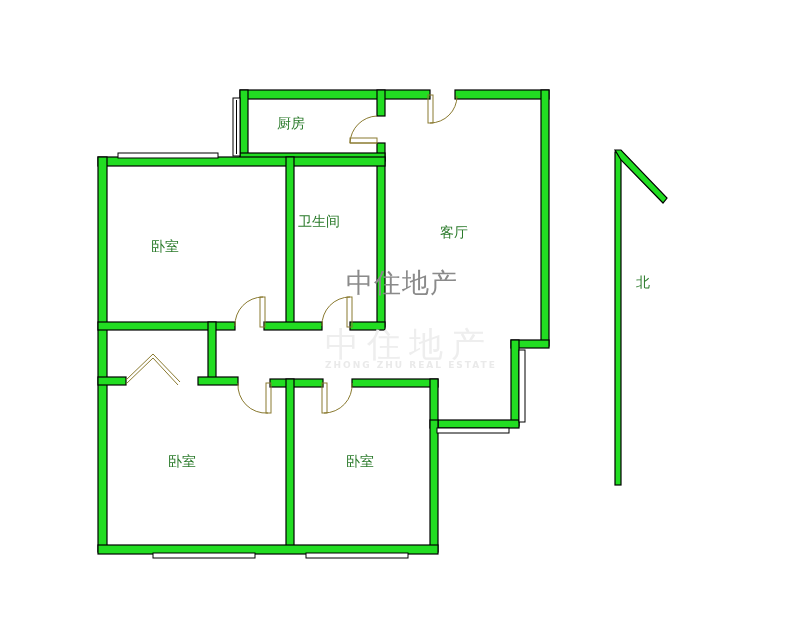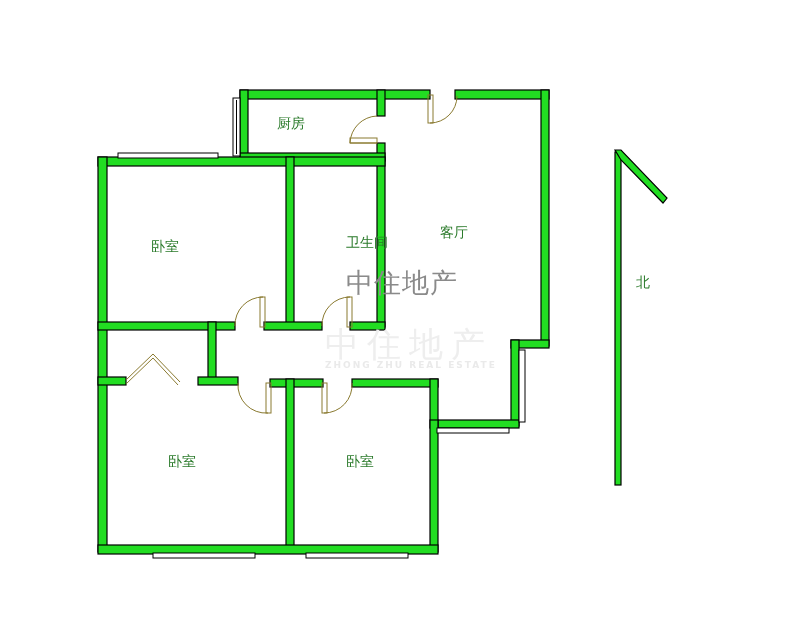--- a/index.html
+++ b/index.html
@@ -88,21 +88,21 @@
     <path class="door" d="M126 380 L153 354 L180 382 M126 384 L153 358 L178 385"></path>
   </g>
 
   <g>
     <rect class="wall" x="615" y="152" width="6" height="333"></rect>
     <polygon class="wall" points="615,150 621,150 667,198 663,203 621,160"></polygon>
   </g>
 </svg>
 
 <div class="label" style="left:277px;top:115px;">厨房</div>
-<div class="label" style="left:298px;top:234px;margin-left:48px;">卫生间</div>
+<div class="label" style="left:298px;top:213px;">卫生间</div>
 <div class="label" style="left:440px;top:224px;">客厅</div>
 <div class="label" style="left:151px;top:238px;">卧室</div>
 <div class="label" style="left:168px;top:453px;">卧室</div>
 <div class="label" style="left:346px;top:453px;">卧室</div>
 <div class="label" style="left:636px;top:274px;">北</div>
 
 <div class="wm" style="left:346px;top:265px;">中住地产</div>
 <div class="wm2" style="left:325px;top:322px;">中住地产</div>
 <div class="wm3" style="left:325px;top:360px;">ZHONG ZHU REAL ESTATE</div>
 

